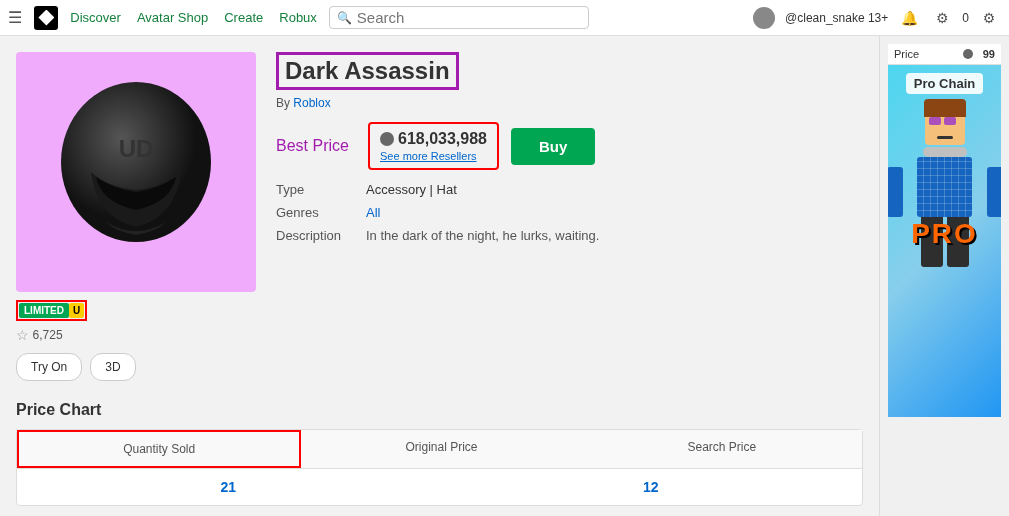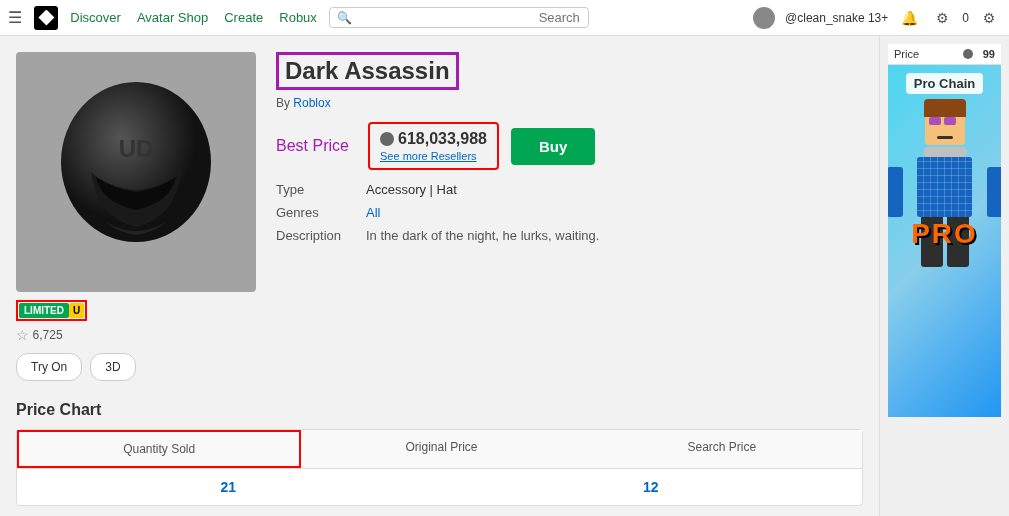--- a/index.html
+++ b/index.html
@@ -12,39 +12,39 @@
     }
     .nav-hamburger { font-size: 16px; cursor: pointer; color: #555; }
     .nav-logo { width: 24px; height: 24px; background: #000; border-radius: 3px; display: flex; align-items: center; justify-content: center; }
     .nav-logo-inner { width: 16px; height: 16px; background: #fff; clip-path: polygon(50% 0%, 100% 50%, 50% 100%, 0% 50%); }
     .nav-links { display: flex; gap: 16px; font-size: 13px; }
     .nav-links a { text-decoration: none; color: #15803d; font-weight: 500; }
     .nav-search {
       flex: 1; max-width: 260px; display: flex; align-items: center;
       border: 1px solid #ccc; border-radius: 4px; padding: 2px 8px; background: #fff;
     }
-    .nav-search input { border: none; outline: none; font-size: 13px; width: 100%; text-align: right; }
+    .nav-search input { border: none; outline: none; font-size: 15px; width: 100%; }
     .nav-search-icon { color: #999; margin-right: 4px; font-size: 12px; }
     .nav-right { margin-left: auto; display: flex; align-items: center; gap: 10px; font-size: 12px; }
     .nav-avatar { width: 22px; height: 22px; border-radius: 50%; background: #888; }
     .nav-username { font-size: 12px; color: #333; }
     .nav-icons { display: flex; gap: 8px; align-items: center; }
     .nav-icon-btn { width: 24px; height: 24px; display: flex; align-items: center; justify-content: center; font-size: 14px; color: #555; cursor: pointer; }
     .robux-count { font-size: 12px; }
 
     
     .main-layout { display: flex; height: calc(516px - 36px); overflow: hidden; }
     .content-area { flex: 1; overflow-y: auto; padding: 16px; background: #f2f2f2; }
     .sidebar { width: 130px; background: #f9f9f9; border-left: 1px solid #ddd; padding: 8px; }
 
     
     .item-page { display: flex; gap: 20px; }
     .item-image-col { width: 240px; flex-shrink: 0; }
     .item-image-box {
-      width: 240px; height: 240px; background: #a3a3a3; border-radius: 4px;
+      width: 240px; height: 240px; background: #f0abfc; border-radius: 4px;
       display: flex; align-items: center; justify-content: center; overflow: hidden;
       position: relative;
     }
     .helmet-svg { width: 200px; height: 200px; }
     .item-badges { display: flex; align-items: center; gap: 6px; margin-top: 8px; }
     .limited-badge {
       background: #00a651; color: #fff; font-size: 10px; font-weight: bold;
       padding: 2px 5px; border-radius: 2px; display: inline-flex; align-items: center; gap: 2px;
     }
     .limited-u-badge {

